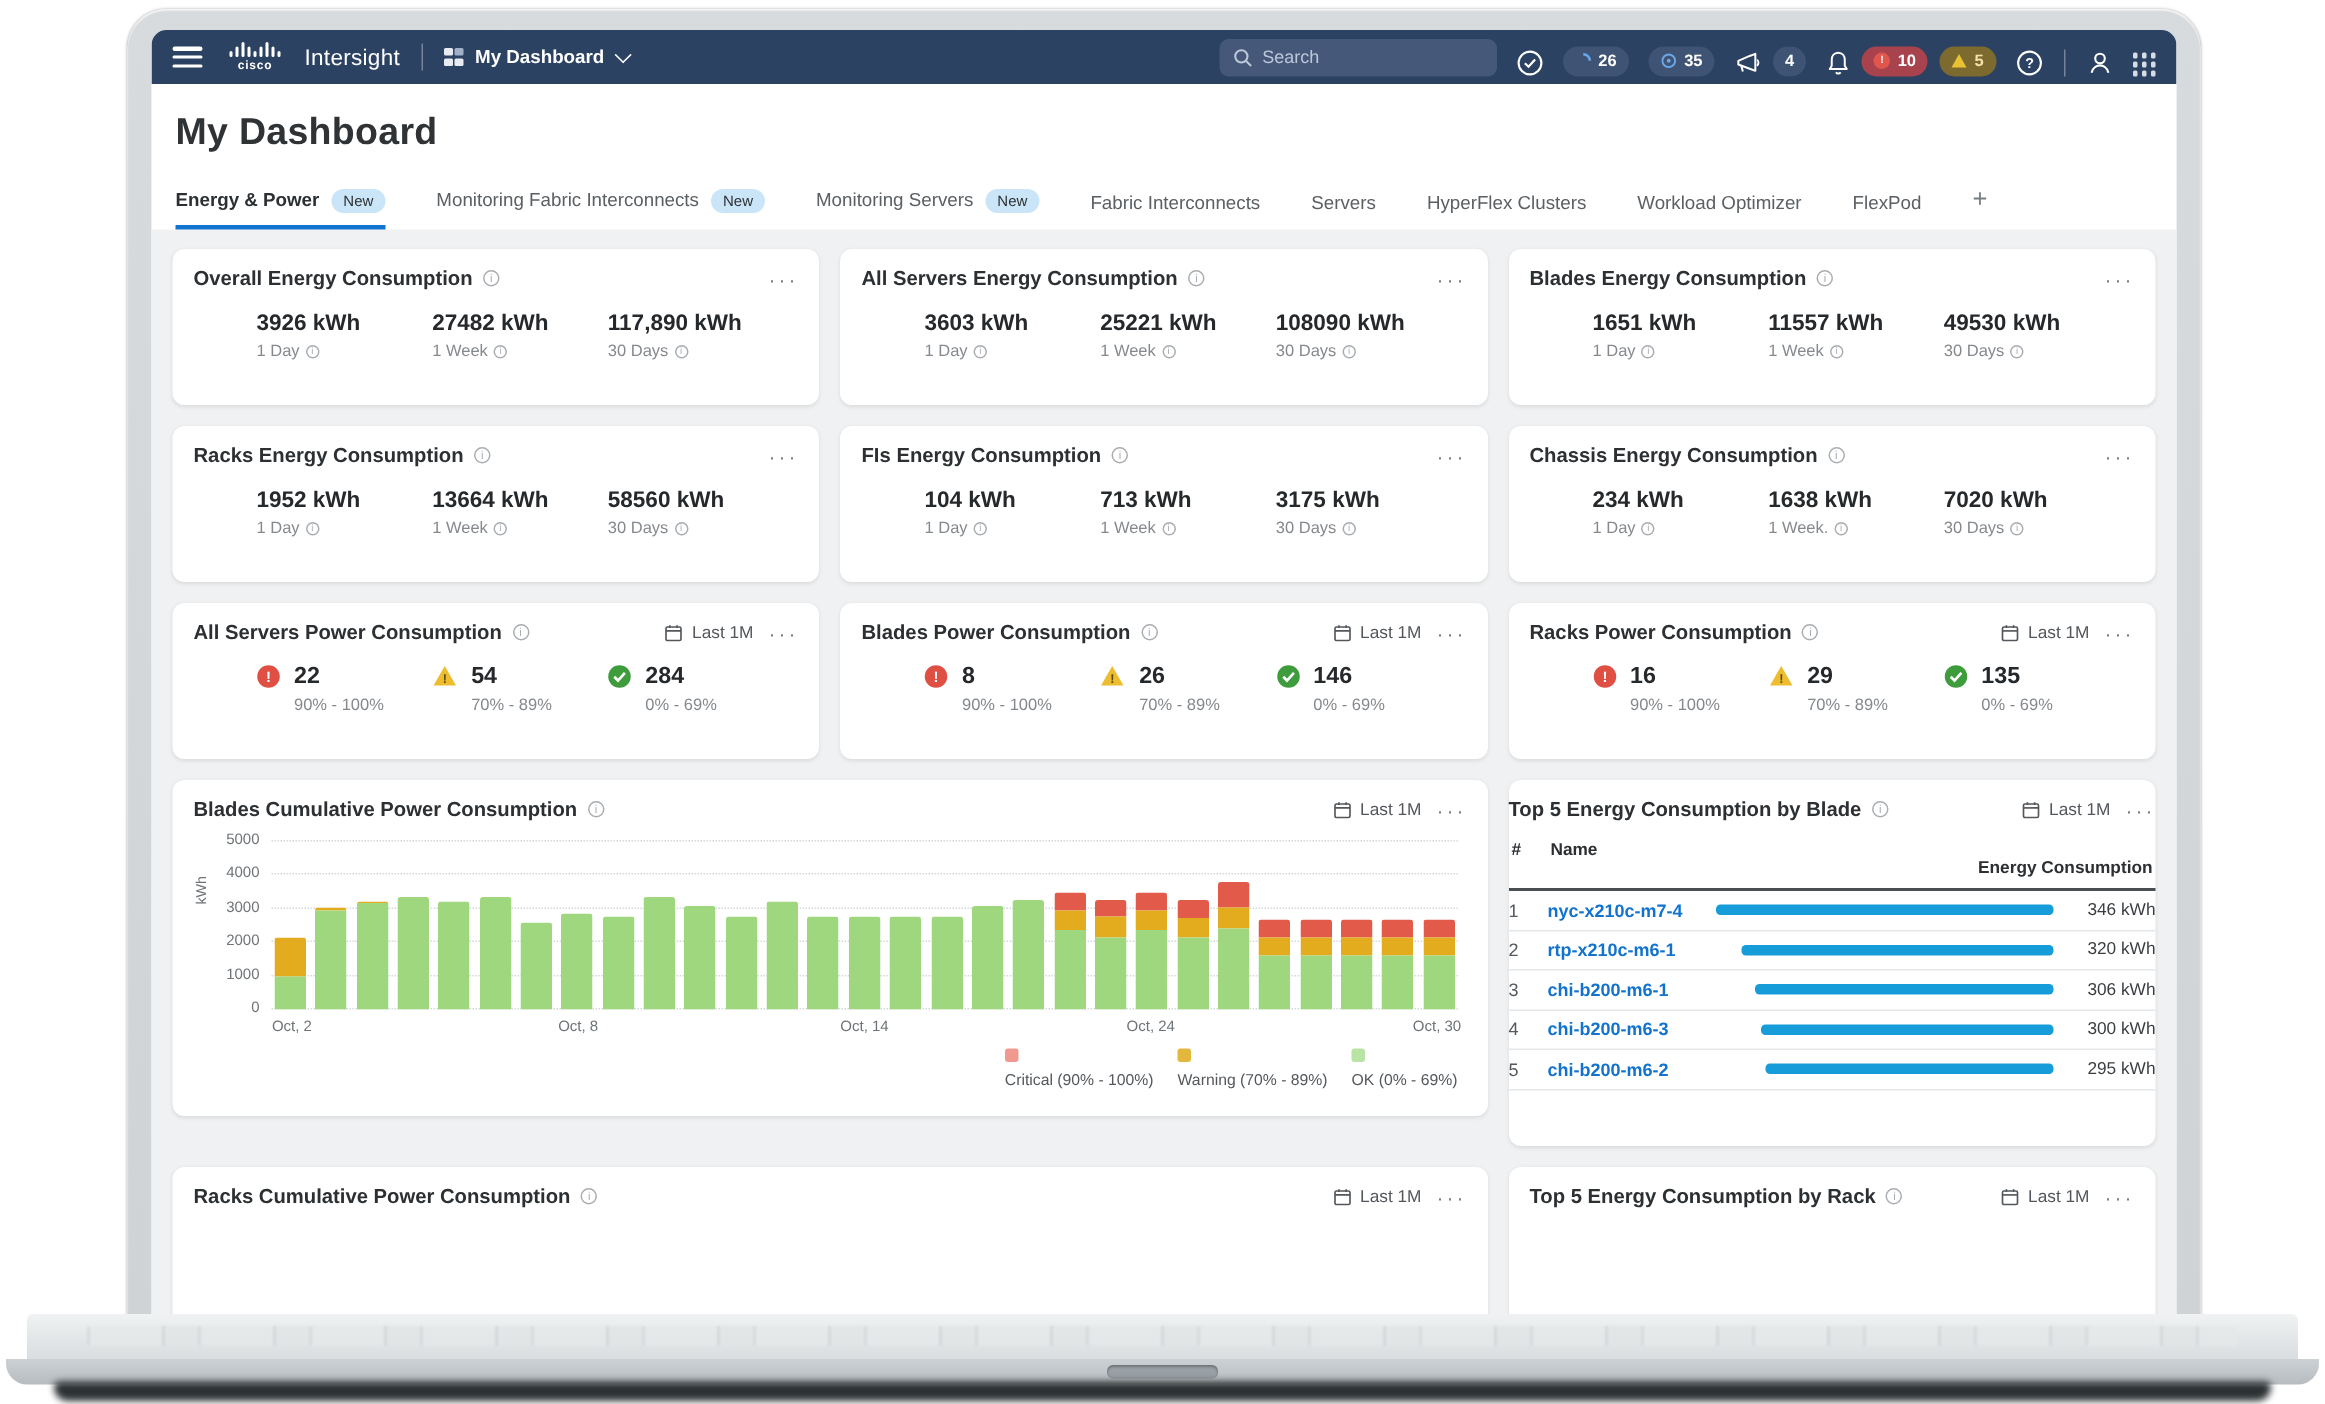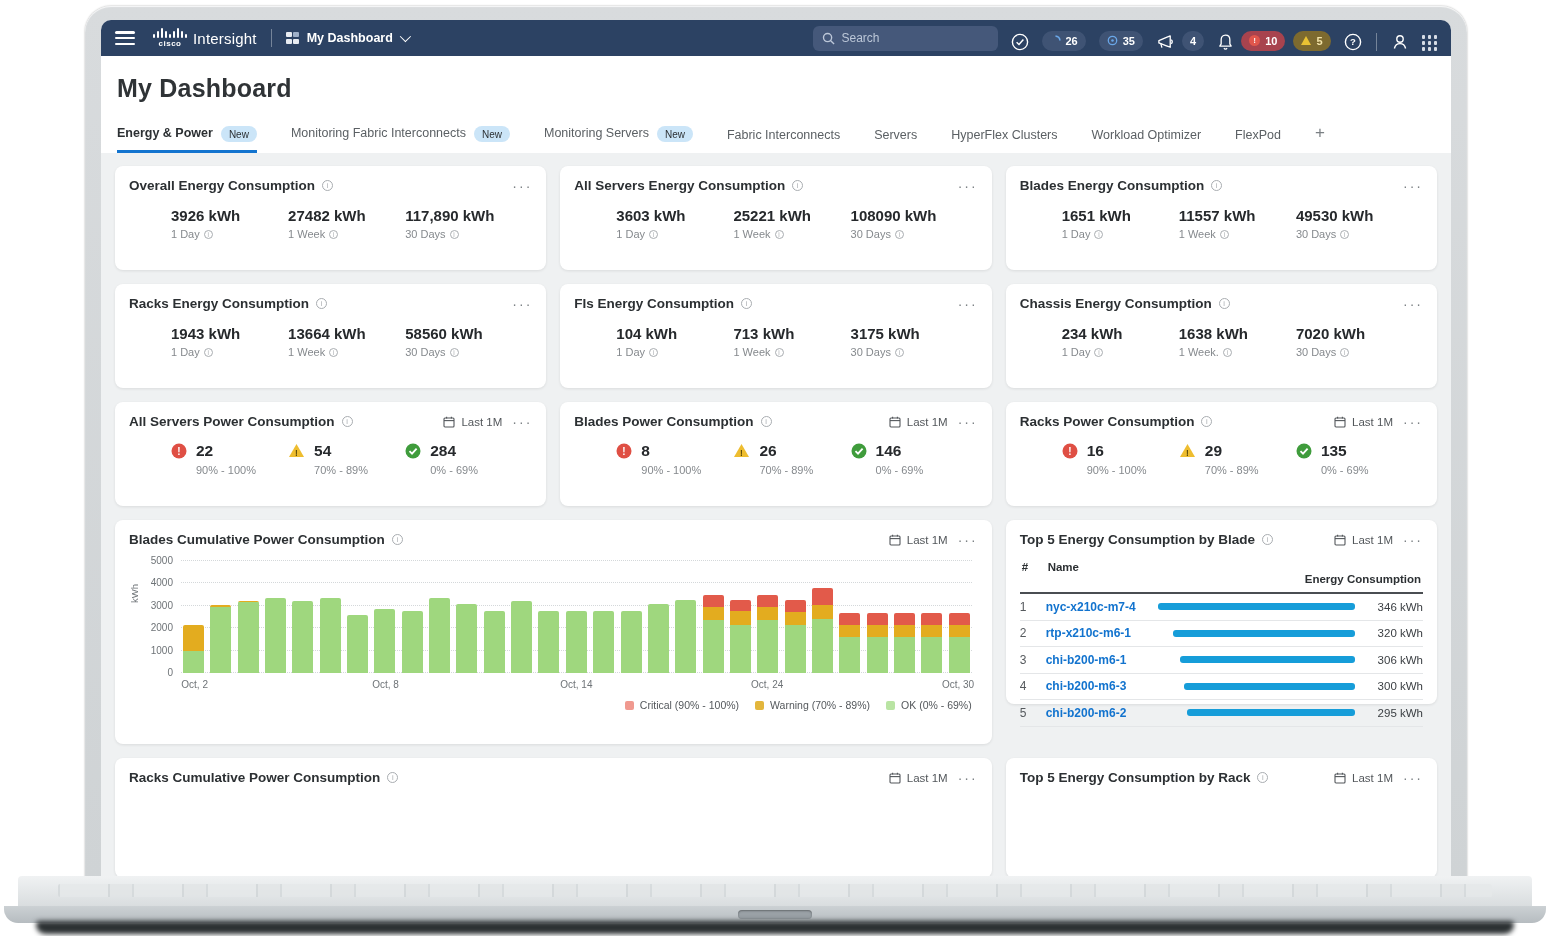--- a/index.html
+++ b/index.html
@@ -24,21 +24,21 @@
     border-radius:4px 4px 10px 10px; filter:blur(2.5px); }
 
   
   .topbar { height:36px; background:#2c4263; display:flex; align-items:center; padding:0 14px; color:#fff; }
   .hamburger { width:20px; height:14px; display:flex; flex-direction:column; justify-content:space-between; cursor:pointer; }
   .hamburger i { display:block; height:2.5px; background:#fff; border-radius:2px; }
   .cisco-logo { display:flex; flex-direction:column; align-items:center; margin-left:18px; }
   .cisco-bars { display:flex; align-items:flex-end; gap:2px; height:10px; }
   .cisco-bars i { width:2px; background:#fff; border-radius:1px; display:block; }
   .cisco-word { font-size:8px; font-weight:bold; letter-spacing:.5px; margin-top:1px; }
-  .brand { font-size:15px; margin-left:6px; letter-spacing:.2px; }
+  .brand { font-size:15px; margin-left:16px; letter-spacing:.2px; }
   .nav-divider { width:1px; height:18px; background:rgba(255,255,255,.35); margin:0 14px; }
   .dash-selector { display:flex; align-items:center; gap:7px; font-size:12.5px; font-weight:bold; cursor:pointer; }
   .dash-icon { width:14px; height:12px; display:grid; grid-template-columns:6px 6px; grid-template-rows:5px 5px; gap:1.5px; }
   .dash-icon i { background:#e8ecf2; border-radius:1px; } .dash-icon i:nth-child(2){ background:#9fb0c8; }
   .chev { width:8px; height:8px; border-right:1.7px solid #fff; border-bottom:1.7px solid #fff; transform:rotate(45deg) translateY(-2px); }
   .nav-right { margin-left:auto; display:flex; align-items:flex-end; gap:13px; }
   .search-box { display:flex; align-items:center; gap:7px; background:#45587a; border-radius:6px; height:25px; width:185px; padding:0 9px; color:#bcc7d8; font-size:12px; }
   .pill { display:flex; align-items:center; gap:5px; background:#3f5374; border-radius:10px; height:20px; padding:0 8px; font-size:11px; font-weight:bold; color:#fff; }
   .pill.red { background:#a8434e; } .pill.yellow { background:#7d6a2f; color:#f3e3a8; }
   .dot-ic { width:11px; height:11px; border-radius:50%; display:flex; align-items:center; justify-content:center; font-size:7px; font-weight:bold; }
@@ -86,25 +86,25 @@
   .chartwrap { position:relative; margin-top:10px; height:148px; }
   .ylab { position:absolute; left:0px; top:46px; transform:rotate(-90deg); transform-origin:left top; font-size:9.5px; color:#6e7377; }
   .plot { position:absolute; left:52px; right:6px; top:4px; height:112px; }
   .gline { position:absolute; left:0; right:0; border-top:1px dotted #d4d8da; }
   .ytick { position:absolute; right:100%; margin-right:8px; transform:translateY(-55%); font-size:10px; color:#6e7377; white-space:nowrap; }
   .bars { position:absolute; left:2px; right:2px; bottom:0; height:112px; display:flex; justify-content:space-between; align-items:flex-end; }
   .bar { width:21px; display:flex; flex-direction:column-reverse; border-radius:2px 2px 0 0; overflow:hidden; }
   .xlabels { position:absolute; left:52px; right:6px; top:122px; height:13px; }
   .xlabels span { position:absolute; transform:translateX(-50%); font-size:10px; color:#6e7377; white-space:nowrap; }
   .legend { position:absolute; right:6px; top:142px; display:flex; gap:16px; }
-  .legend .li { display:flex; align-items:center; gap:6px; font-size:10.5px; color:#54585c; }
+  .legend .li { display:flex; gap:6px; font-size:10.5px; color:#54585c;flex-direction:column; }
   .legend .sq { width:9px; height:9px; border-radius:2px; }
 
   
-  .t5-card { height:184px; padding:12px 14px; }
+  .t5-card { height:244px; padding:12px 0; }
   .t5-table { margin-top:10px; }
   .t5-hrow { display:grid; grid-template-columns:26px 1fr 120px; font-size:11.5px; font-weight:bold; color:#2c3033; padding:4px 2px 7px 2px; border-bottom:2px solid #4a4e52; }
   .t5-hrow .hc-right { text-align:right; grid-column:2 / span 2; }
   .t5-row { display:grid; grid-template-columns:26px 118px 1fr 62px; align-items:center; height:26.5px; border-bottom:1px solid #e4e6e8; font-size:12px; }
   .t5-rank { color:#55595d; }
   .t5-name { color:#1273ce; cursor:pointer; font-weight:bold; }
   .t5-barbox { position:relative; height:7px; }
   .t5-bar { position:absolute; right:6px; top:0; height:7px; background:#169dd9; border-radius:3px; }
   .t5-val { text-align:right; color:#3a3e42; font-size:11.5px; white-space:nowrap; }
 
@@ -328,21 +328,21 @@
             <div class="card wcard">
               <div class="wcard-head">
                 <span class="wcard-title">Racks Energy Consumption</span>
                 <span class="info-ic">i</span>
                 <div class="head-right">
                   <span class="dots-menu">···</span>
                 </div>
               </div>
               <div class="stats">
                 <div>
-                  <div class="stat-val">1943 kWh</div>
+                  <div class="stat-val">1952 kWh</div>
                   <div class="stat-lbl">1 Day<span class="info-ic sm">i</span></div>
                 </div>
                 <div>
                   <div class="stat-val">13664 kWh</div>
                   <div class="stat-lbl">1 Week<span class="info-ic sm">i</span></div>
                 </div>
                 <div>
                   <div class="stat-val">58560 kWh</div>
                   <div class="stat-lbl">30 Days<span class="info-ic sm">i</span></div>
                 </div>

